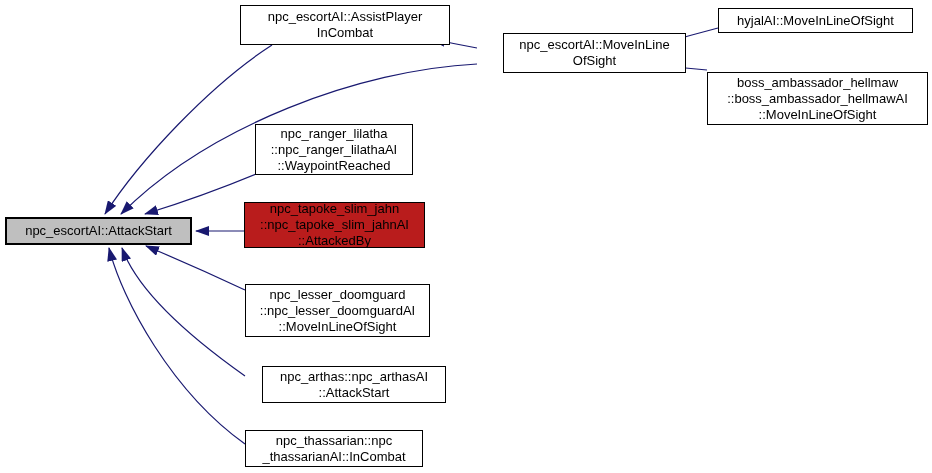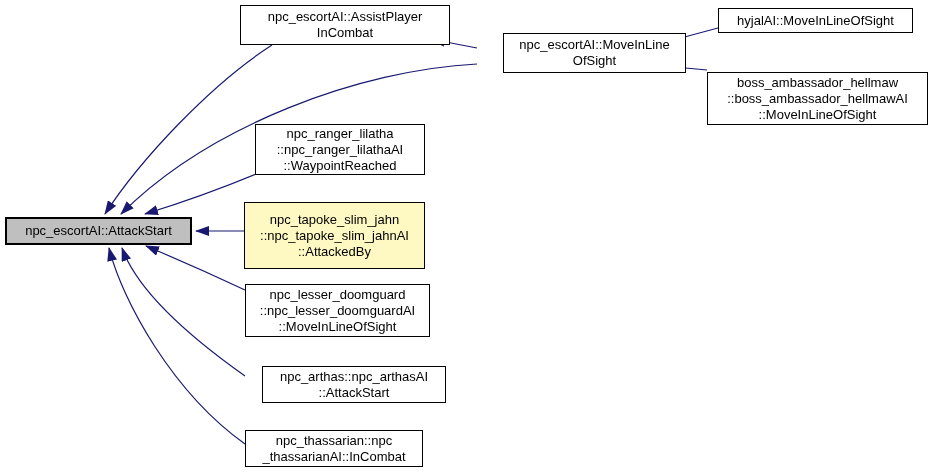--- a/index.html
+++ b/index.html
@@ -86,26 +86,26 @@
 OfSight</span>
       </div>
       <div class="node" style="left: 718px; top: 8px; width: 195px; height: 25px; background: rgb(255, 255, 255); border-color: rgb(0, 0, 0); color: rgb(0, 0, 0);">
         <span class="node-label">hyjalAI::MoveInLineOfSight</span>
       </div>
       <div class="node" style="left: 707px; top: 60px; width: 221px; height: 53px; background: rgb(255, 255, 255); border-color: rgb(0, 0, 0); color: rgb(0, 0, 0); margin-top: 12px;">
         <span class="node-label">boss_ambassador_hellmaw
 ::boss_ambassador_hellmawAI
 ::MoveInLineOfSight</span>
       </div>
-      <div class="node" style="left: 255px; top: 124px; width: 170px; height: 51px; background: rgb(255, 255, 255); border-color: rgb(0, 0, 0); color: rgb(0, 0, 0);">
+      <div class="node" style="left: 255px; top: 124px; width: 158px; height: 51px; background: rgb(255, 255, 255); border-color: rgb(0, 0, 0); color: rgb(0, 0, 0);">
         <span class="node-label">npc_ranger_lilatha
 ::npc_ranger_lilathaAI
 ::WaypointReached</span>
       </div>
-      <div class="node" style="left: 244px; top: 202px; width: 181px; height: 67px; background: #fef9c3; border-color: rgb(0, 0, 0); color: rgb(0, 0, 0);">
+      <div class="node" style="left: 244px; top: 202px; width: 181px; height: 46px; background: #b91c1c; border-color: rgb(0, 0, 0); color: rgb(0, 0, 0);">
         <span class="node-label">npc_tapoke_slim_jahn
 ::npc_tapoke_slim_jahnAI
 ::AttackedBy</span>
       </div>
       <div class="node" style="left: 245px; top: 284px; width: 185px; height: 53px; background: rgb(255, 255, 255); border-color: rgb(0, 0, 0); color: rgb(0, 0, 0);">
         <span class="node-label">npc_lesser_doomguard
 ::npc_lesser_doomguardAI
 ::MoveInLineOfSight</span>
       </div>
       <div class="node" style="left: 262px; top: 366px; width: 184px; height: 37px; background: rgb(255, 255, 255); border-color: rgb(0, 0, 0); color: rgb(0, 0, 0);">

